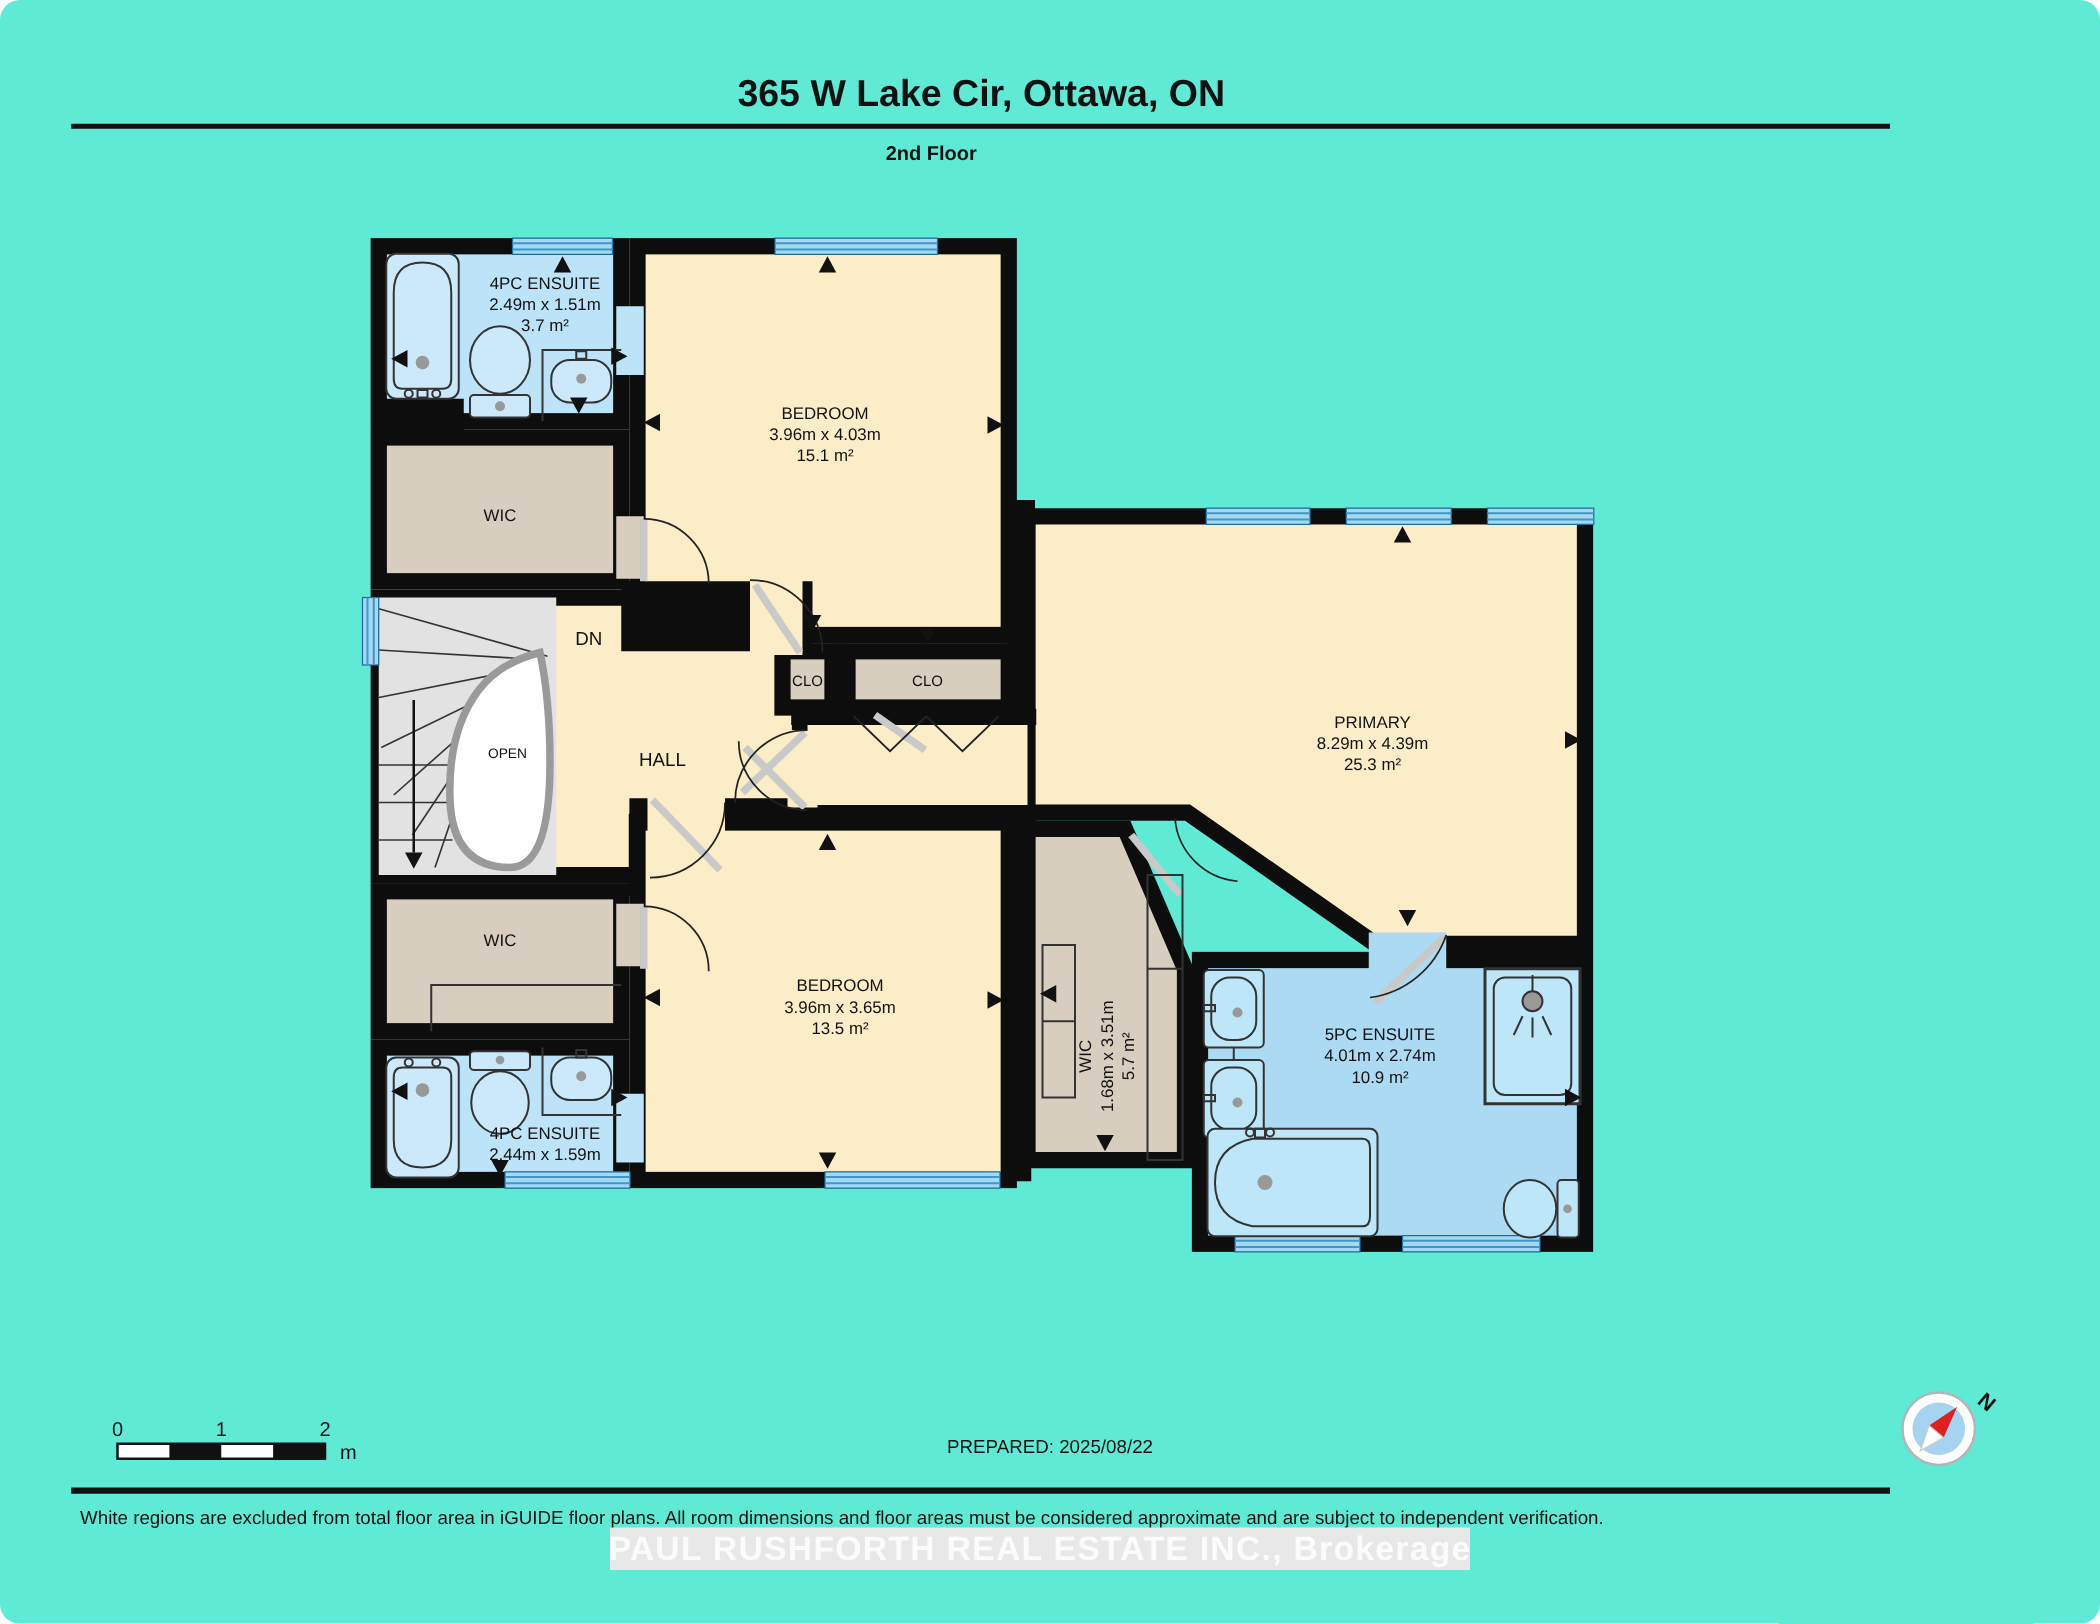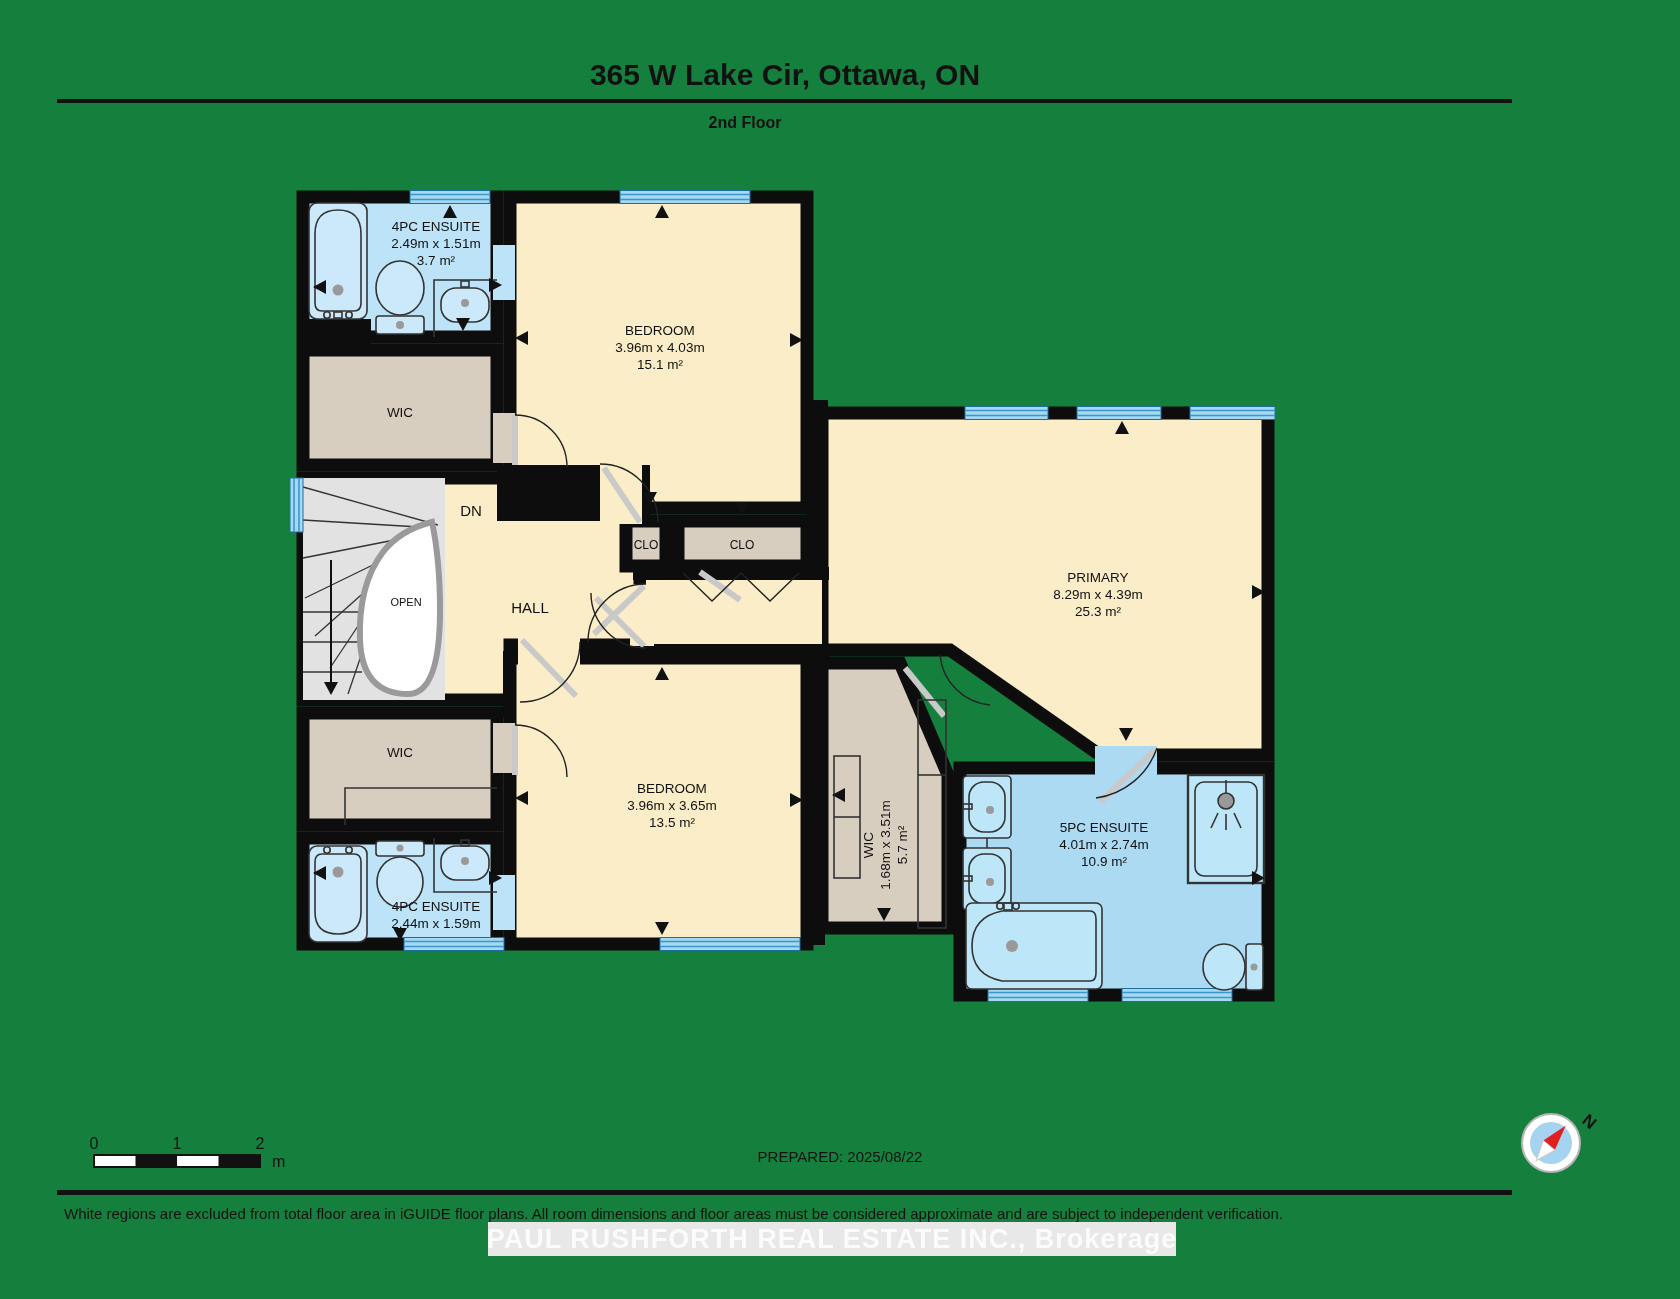--- a/index.html
+++ b/index.html
@@ -1,17 +1,17 @@
 <!DOCTYPE html>
 <html><head>
 <meta charset="utf-8">
 <style>
   html,body{margin:0;padding:0;background:#ffffff;}
   body{font-family:"Liberation Sans", sans-serif;}
-  .page{position:relative;width:1680px;height:1299px;background:#15803d;overflow:hidden;}
+  .page{position:relative;width:1680px;height:1299px;background:#5eead4;overflow:hidden;border-radius:16px;}
   svg{display:block;}
   text{fill:#111;}
   .room-label{font-size:13.5px;}
   .room-label-sm{font-size:12px;}
   .title{font-size:30px;font-weight:bold;}
   .subtitle{font-size:16px;font-weight:bold;}
   .footer-text{font-size:15px;}
   .scale-num{font-size:16px;}
   .watermark{font-size:27px;font-weight:bold;fill:#fbfbfb;letter-spacing:1px;}
   .disclaimer{font-size:15px;}

